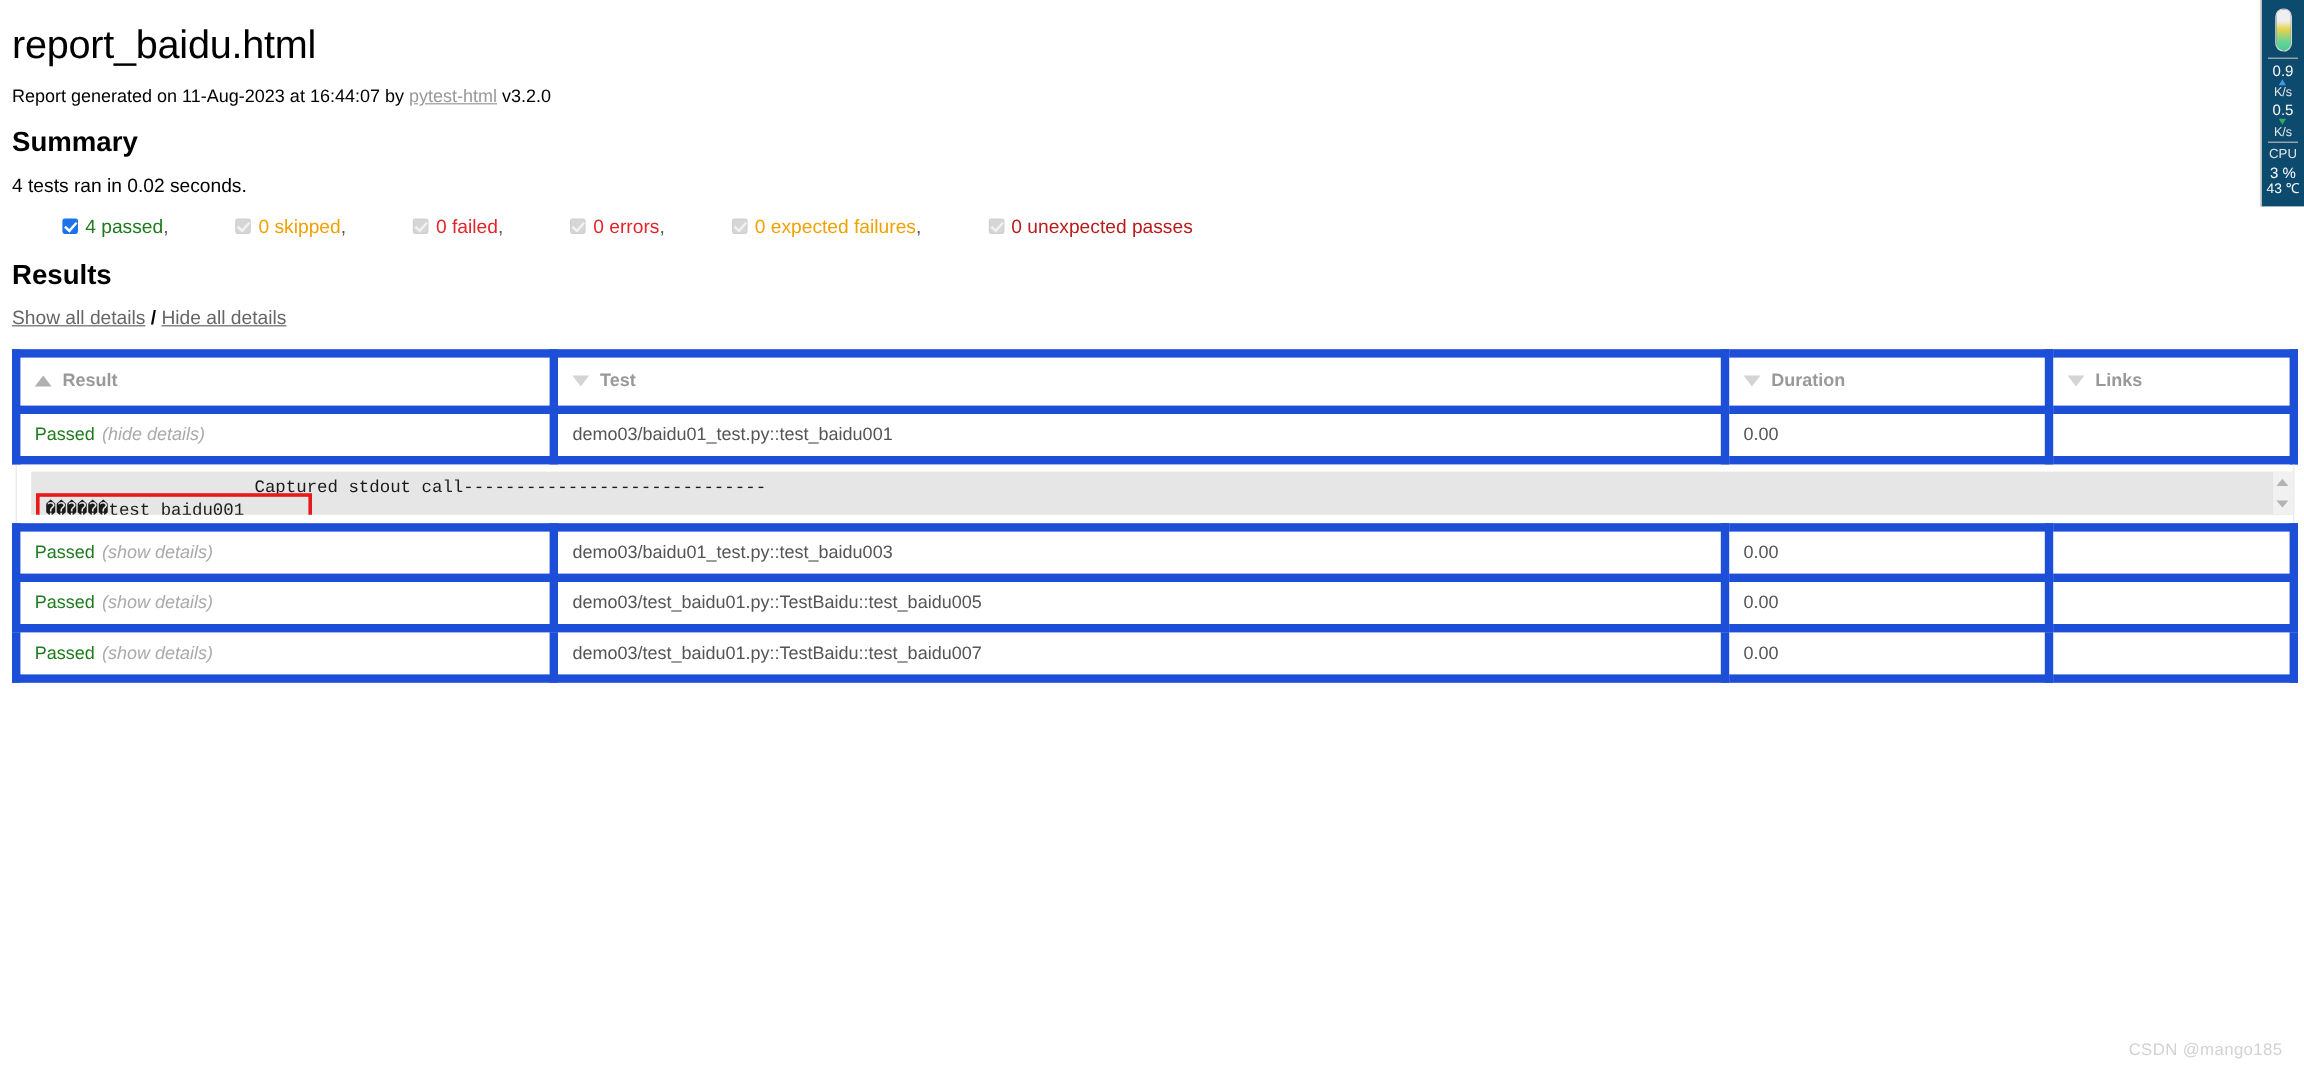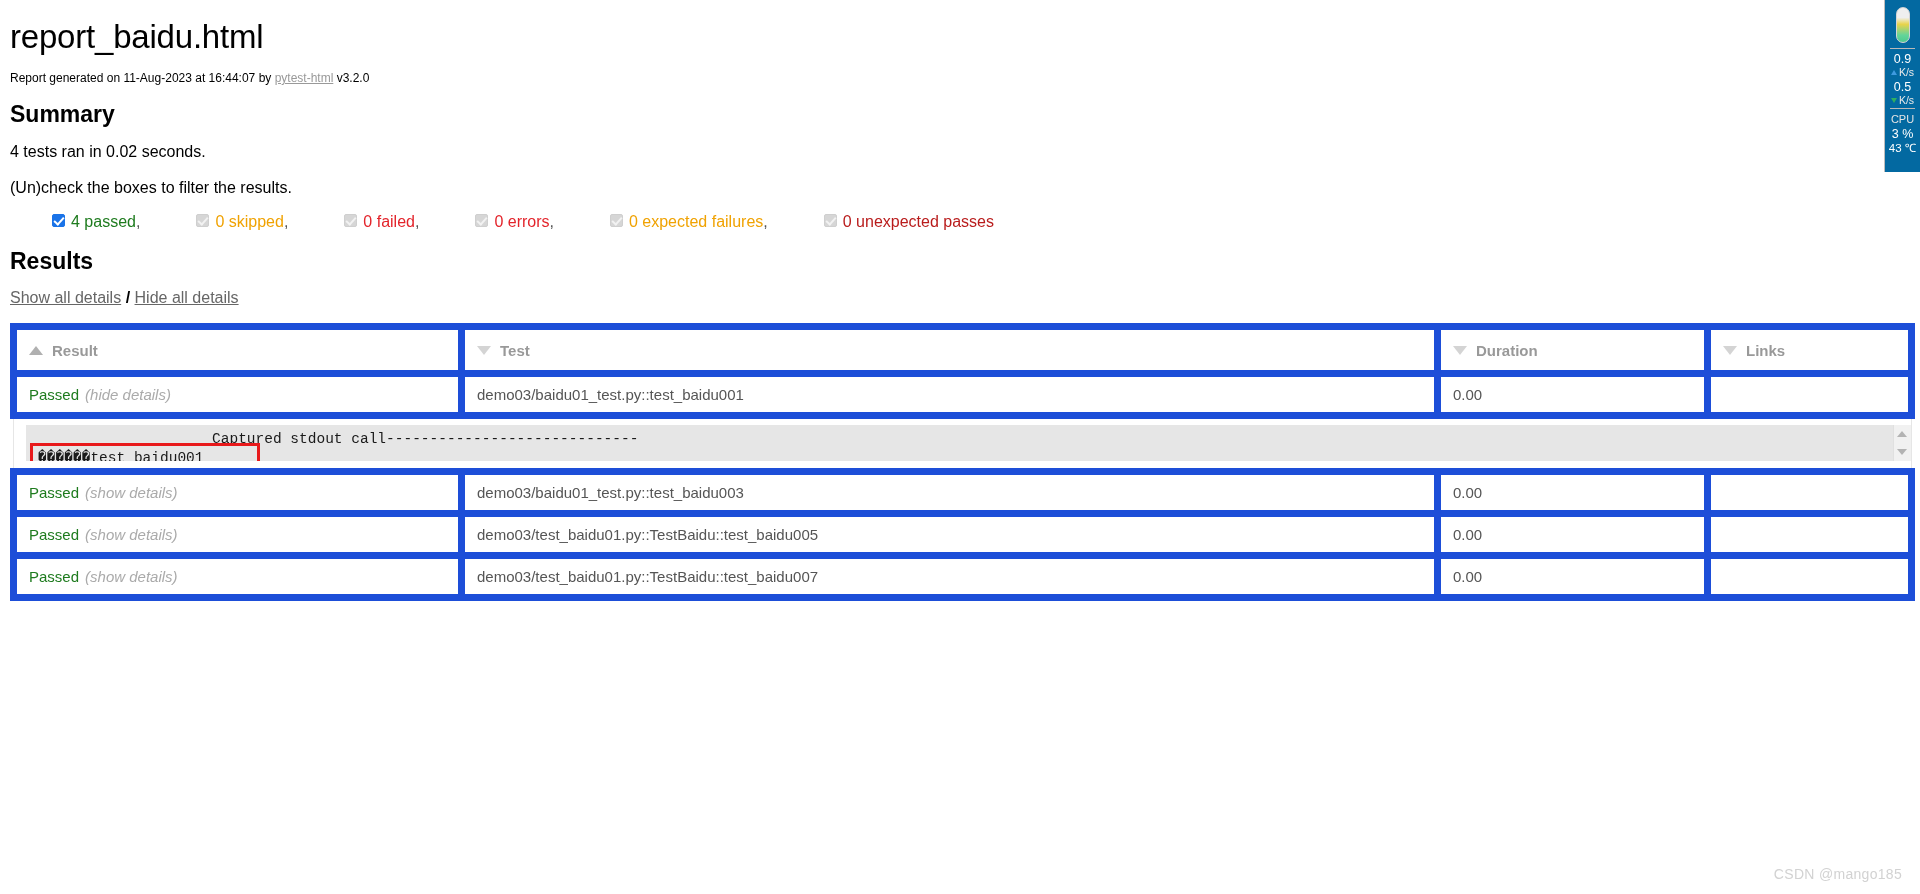--- a/index.html
+++ b/index.html
@@ -25,21 +25,21 @@
 
   h1.report-title {
     font-size: 33px;
     line-height: 1.1;
     font-weight: normal;
     margin: 9px 0 16px 0;
     letter-spacing: -0.2px;
   }
 
   p.generated {
-    font-size: 12px;
+    font-size: 15px;
     margin: 0 0 14px 0;
     line-height: 1.3;
   }
   p.generated a {
     color: #999;
     text-decoration: underline;
   }
 
   h2.section-title {
     font-size: 23px;
@@ -239,21 +239,21 @@
     pointer-events: none;
   }
 
   
   .monitor {
     position: absolute;
     top: 0;
     right: 0;
     width: 36px;
     height: 172px;
-    background: #0369a1;
+    background: #0c4a6e;
     color: #ffffff;
     font-size: 11.5px;
     text-align: center;
     font-family: "Liberation Sans", sans-serif;
     box-sizing: border-box;
     padding-top: 4px;
     border-left: 1px solid #bdbdbd;
   }
   .monitor .pill {
     width: 14px;
@@ -274,20 +274,21 @@
     color: #ffffff;
     line-height: 14px;
     font-weight: normal;
   }
   .monitor .unit-row {
     display: flex;
     align-items: center;
     justify-content: center;
     line-height: 12px;
     margin-bottom: 2px;
+    flex-direction: column;
   }
   .monitor .unit {
     font-size: 10.5px;
     color: #e9e9e9;
   }
   .tri {
     width: 0; height: 0;
     display: inline-block;
     margin-right: 2px;
   }
@@ -318,21 +319,20 @@
 
 <div class="page">
 
   <h1 class="report-title">report_baidu.html</h1>
 
   <p class="generated"><span>Report generated on 11-Aug-2023 at 16:44:07 by </span><a href="#">pytest-html</a><span> v3.2.0</span></p>
 
   <h2 class="section-title">Summary</h2>
 
   <p class="summary-line">4 tests ran in 0.02 seconds.</p>
-  <p class="summary-line">(Un)check the boxes to filter the results.</p>
 
   <div class="filters" id="filters">
       <span class="filter-item">
         <span class="cbox checked"></span>
         <span class="filter-label" style="color: rgb(30, 123, 30);">4 passed</span>
         <span class="comma">,</span>
       </span>
       <span class="filter-item">
         <span class="cbox disabled"></span>
         <span class="filter-label" style="color: rgb(240, 162, 2);">0 skipped</span>

